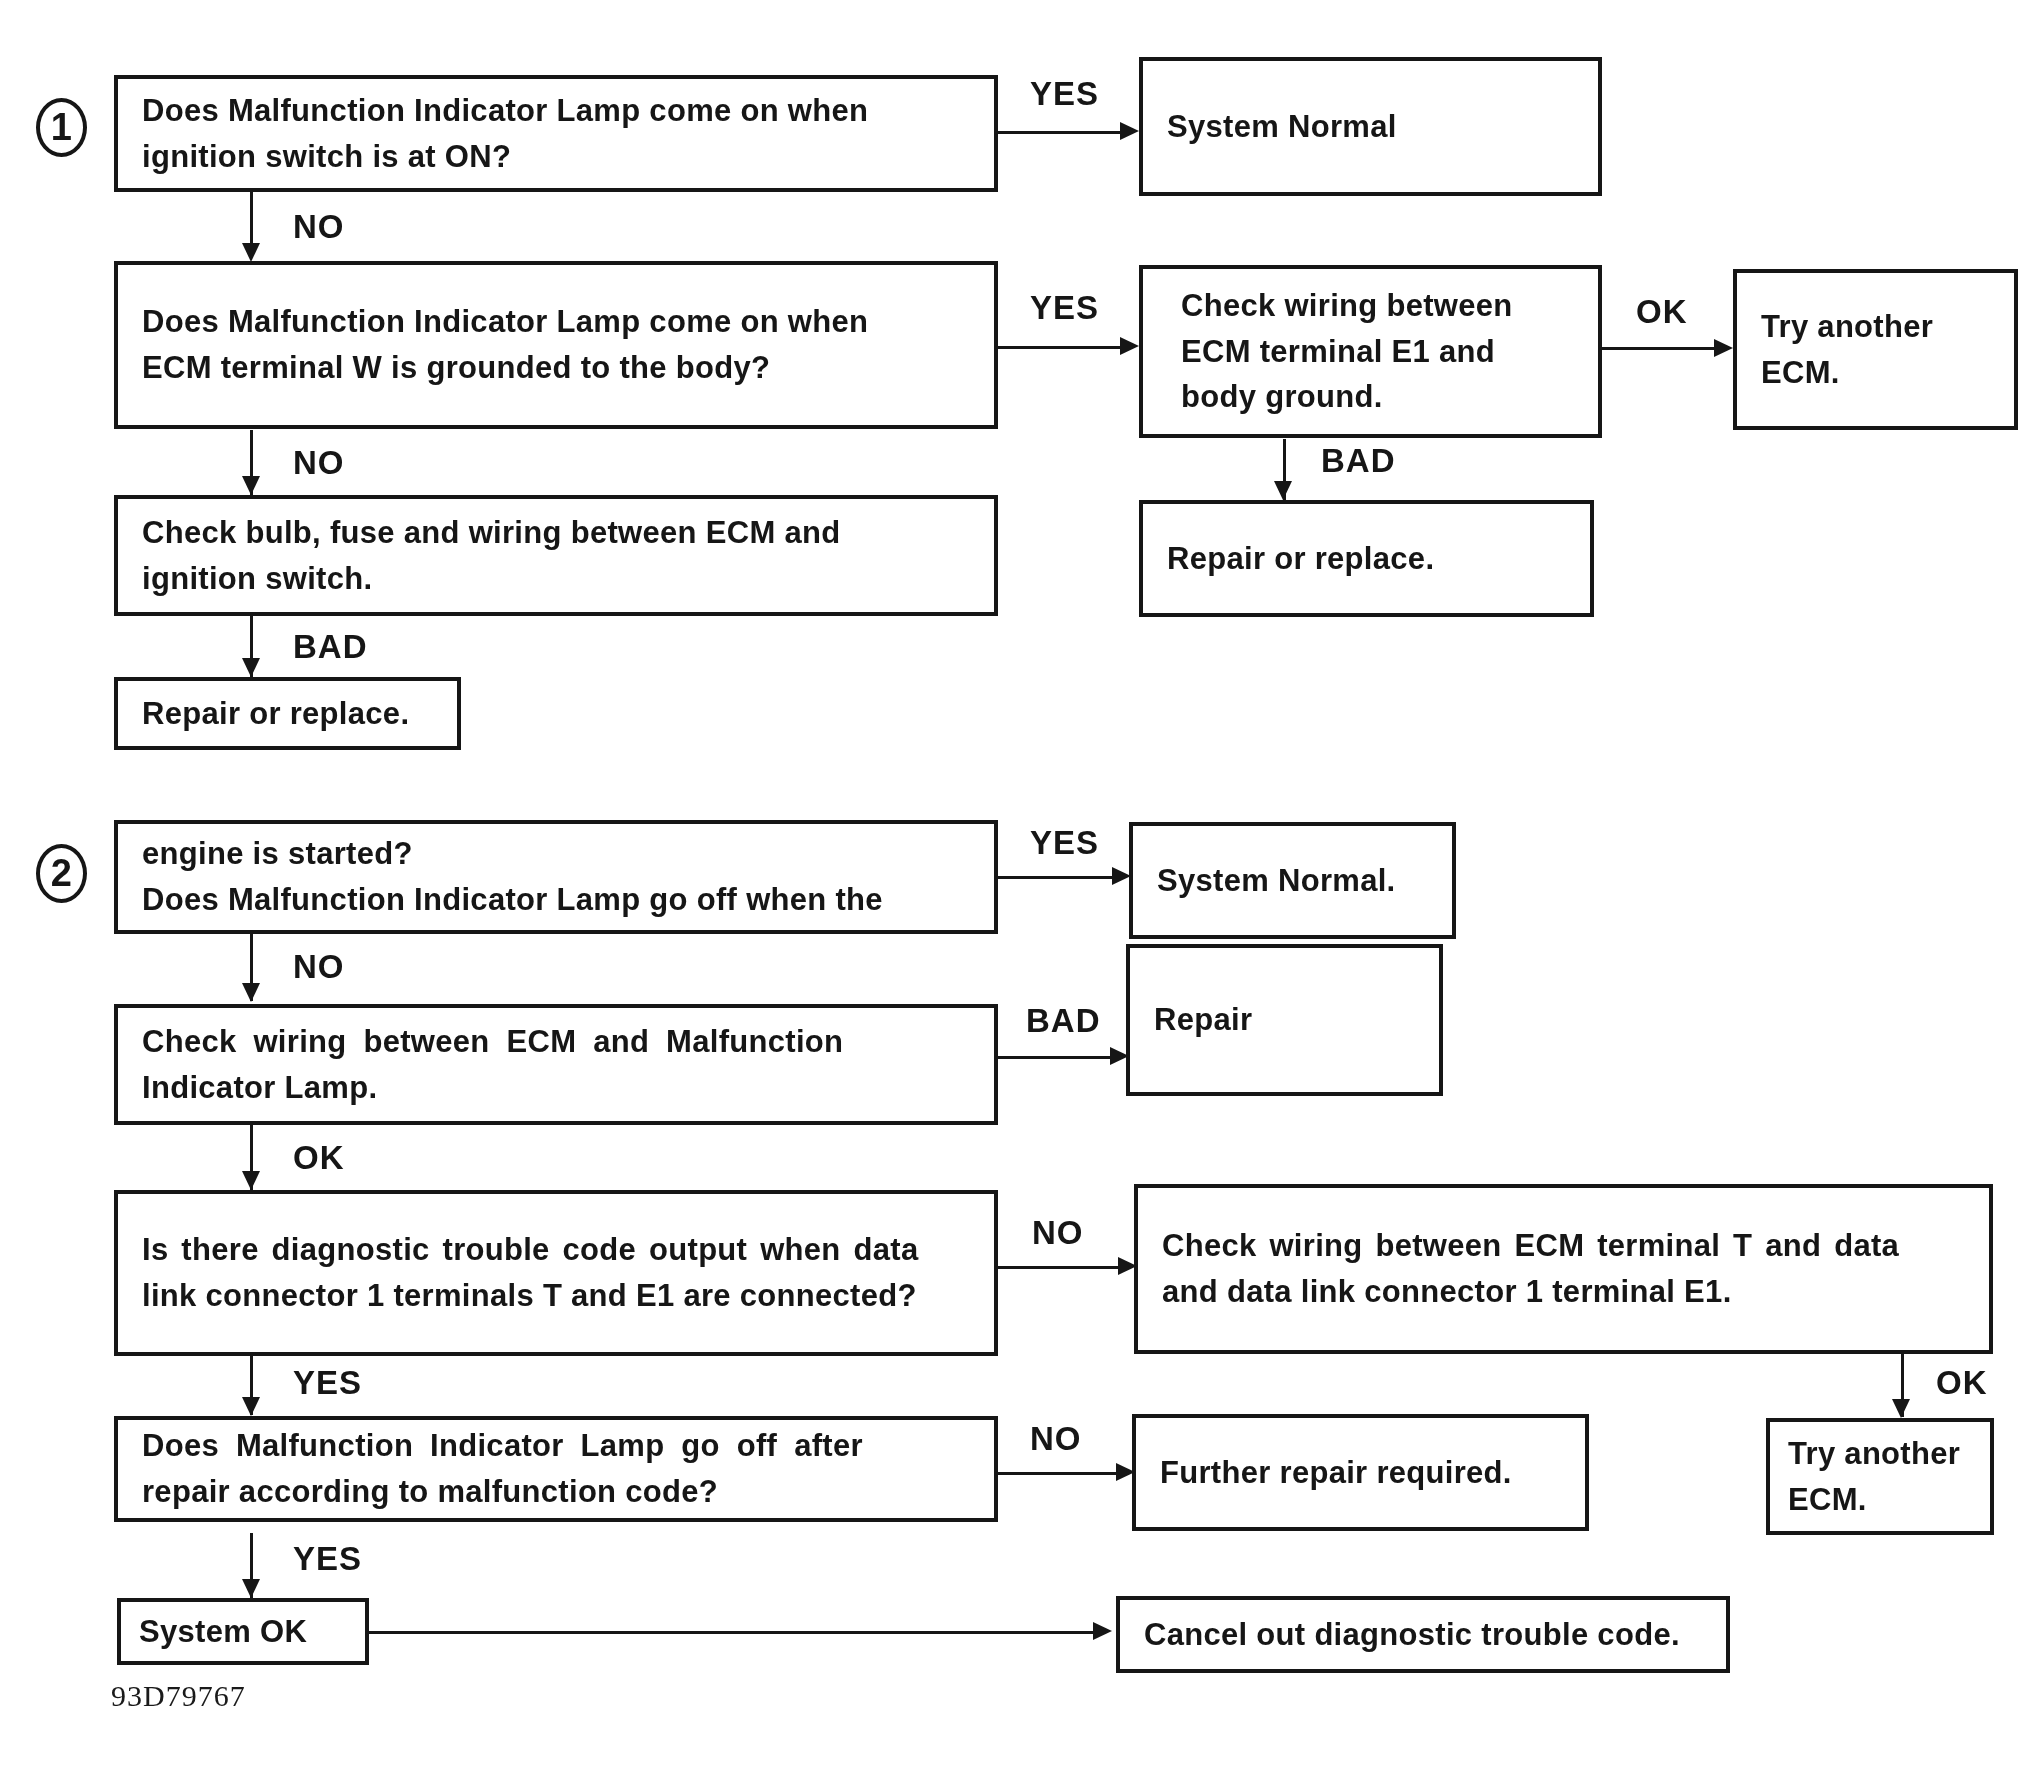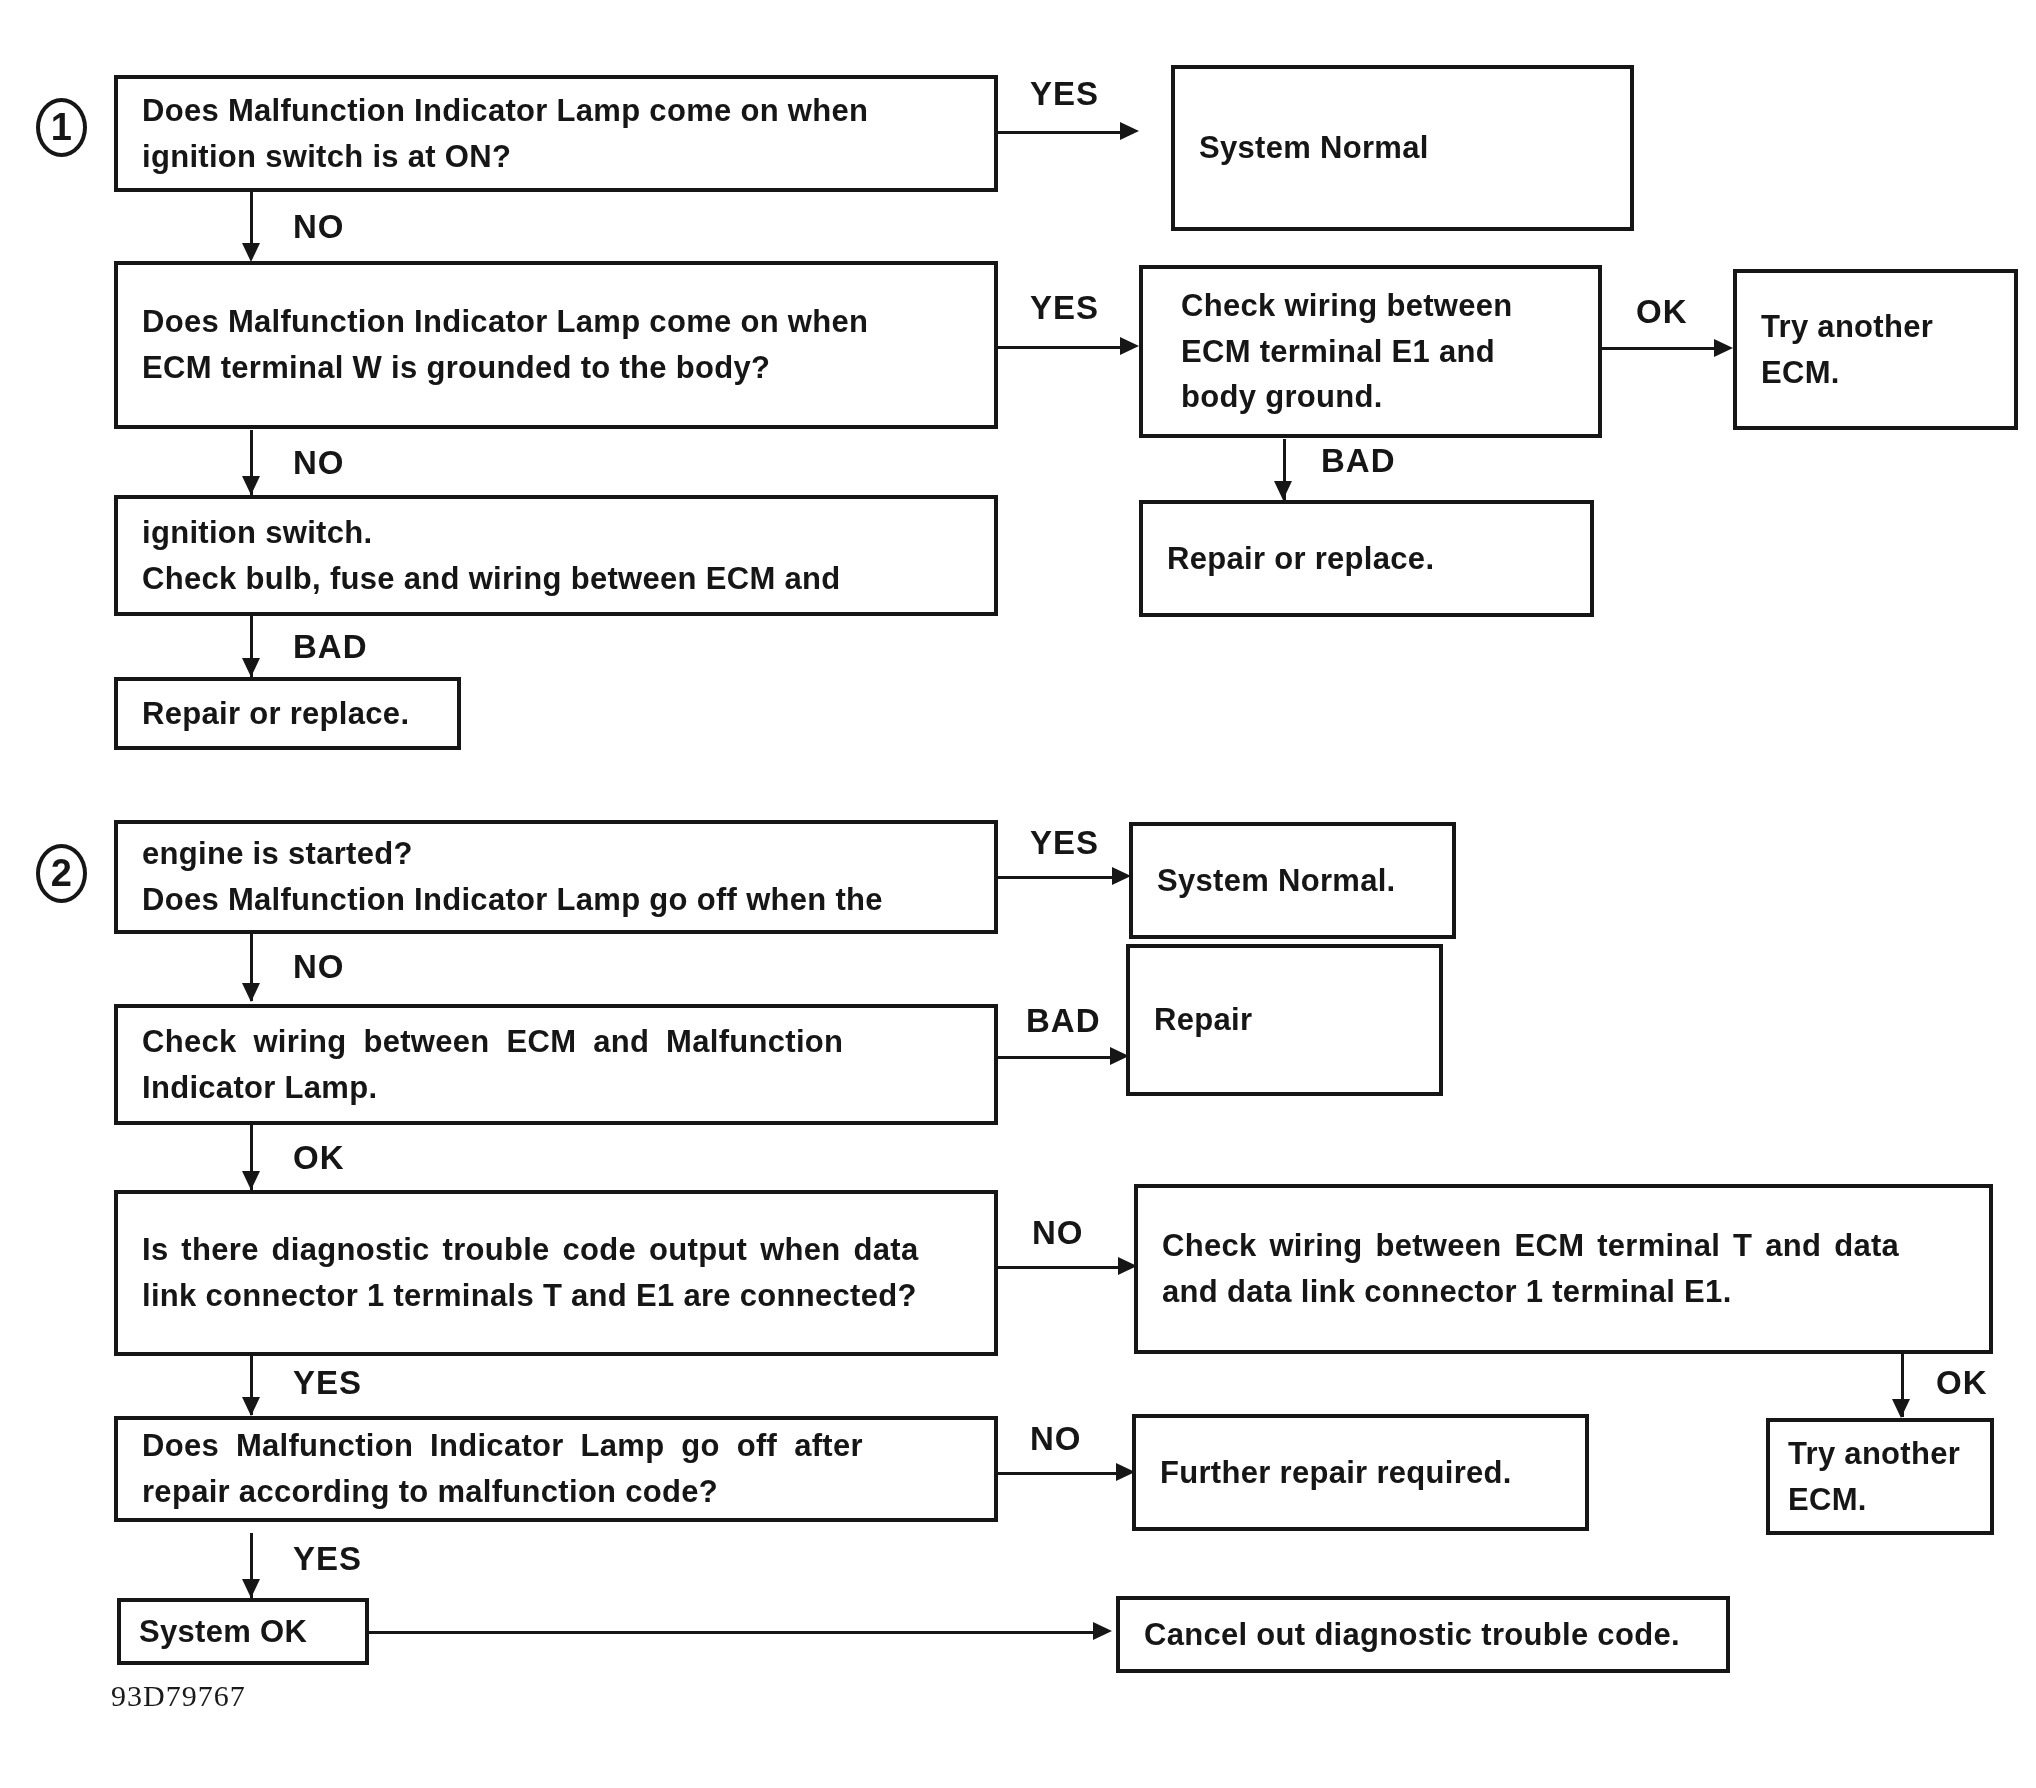--- a/index.html
+++ b/index.html
@@ -44,21 +44,21 @@
 
   <div class="box" style="left:114px; top:75px; width:884px; height:117px;">
     <span class="ln">Does Malfunction Indicator Lamp come on when</span>
     <span class="ln">ignition switch is at ON?</span>
   </div>
 
   <div class="hline" style="left:998px; top:131px; width:127px;"></div>
   <div class="tri-r" style="left:1120px; top:122px;"></div>
   <div class="elabel" style="left:1030px; top:75px;">YES</div>
 
-  <div class="box" style="left:1139px; top:65px; width:463px; height:166px;margin-left:32px;">
+  <div class="box" style="left:1139px; top:57px; width:463px; height:139px;">
     <span class="ln">System Normal</span>
   </div>
 
   <div class="vline" style="left:250px; top:192px; height:65px;"></div>
   <div class="tri-d" style="left:242px; top:243px;"></div>
   <div class="elabel" style="left:293px; top:208px;">NO</div>
 
   <div class="box" style="left:114px; top:261px; width:884px; height:168px;">
     <span class="ln">Does Malfunction Indicator Lamp come on when</span>
     <span class="ln">ECM terminal W is grounded to the body?</span>
@@ -81,22 +81,22 @@
   <div class="box" style="left:1733px; top:269px; width:285px; height:161px;">
     <span class="ln">Try another</span>
     <span class="ln">ECM.</span>
   </div>
 
   <div class="vline" style="left:250px; top:430px; height:65px;"></div>
   <div class="tri-d" style="left:242px; top:476px;"></div>
   <div class="elabel" style="left:293px; top:444px;">NO</div>
 
   <div class="box" style="left:114px; top:495px; width:884px; height:121px;">
+    <span class="ln">Check bulb, fuse and wiring between ECM and</span>
     <span class="ln">ignition switch.</span>
-    <span class="ln">Check bulb, fuse and wiring between ECM and</span>
   </div>
 
   <div class="vline" style="left:1283px; top:439px; height:61px;"></div>
   <div class="tri-d" style="left:1274px; top:481px;"></div>
   <div class="elabel" style="left:1321px; top:442px;">BAD</div>
 
   <div class="box" style="left:1139px; top:500px; width:455px; height:117px;">
     <span class="ln">Repair or replace.</span>
   </div>
 

